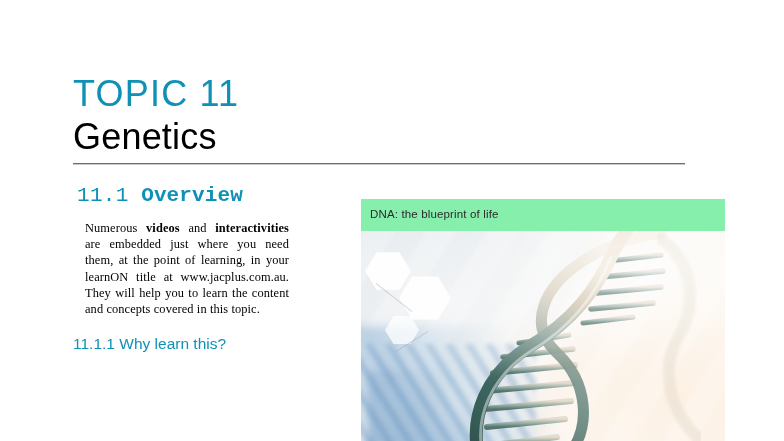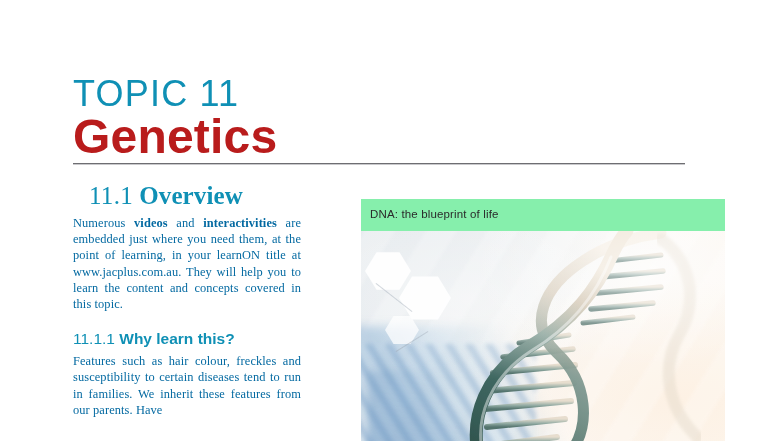--- a/index.html
+++ b/index.html
@@ -34,25 +34,25 @@
     font-size: 36px;
     line-height: 43px;
     font-weight: 400;
     letter-spacing: 1.2px;
     color: #0f90b5;
     white-space: nowrap;
     margin-top: 20px;
   }
   .topic-name {
     font-family: "Liberation Sans", "DejaVu Sans", sans-serif;
-    font-size: 48px;
+    font-size: 36px;
     line-height: 43px;
-    font-weight: 700;
+    font-weight: 400;
     letter-spacing: 0.2px;
-    color: #b91c1c;
+    color: #000000;
     white-space: nowrap;
   }
 
   .title-rule {
     position: absolute;
     left: 73px;
     top: 163px;
     width: 612px;
     height: 0;
     border-top: 1px solid #6e6e72;
@@ -61,53 +61,53 @@
 
   
   .left-col {
     position: absolute;
     left: 73px;
     top: 183px;
     width: 228px;
   }
 
   .h2 {
-    font-family: Liberation Serif, serif;
+    font-family: Liberation Mono, monospace;
     color: #0f90b5;
-    font-size: 25px;
+    font-size: 21px;
     line-height: 25px;
-    margin: 0 0 7px 16px;
+    margin: 0 0 7px 4px;
     white-space: nowrap;
   }
   .h2 .num {
     font-weight: 400;
     letter-spacing: 0.3px;
   }
   .h2 .lbl {
     font-weight: 600;
     letter-spacing: 0.1px;
   }
 
   .h3 {
     font-family: "Liberation Sans", "DejaVu Sans", sans-serif;
     color: #0f90b5;
     font-size: 15.5px;
     line-height: 19px;
     margin: 17px 0 5px 0;
     white-space: nowrap;
   }
   .h3 .num { font-weight: 400; text-align: right; }
-  .h3 .lbl { font-weight: 700; }
+  .h3 .lbl { font-weight: 400; }
 
   .body-p {
-    margin: 0;
+    margin: 12px;
     font-family: "Liberation Serif", "DejaVu Serif", serif;
     font-size: 12.4px;
     line-height: 16.2px;
-    color: #0369a1;
+    color: #000000;
     text-align: justify;
     text-justify: inter-word;
     letter-spacing: 0.1px;
   }
   .body-p b { font-weight: 700; }
 
   
   .figure {
     position: absolute;
     left: 321px;
@@ -233,21 +233,20 @@
       <span class="lbl">Overview</span>
     </h2>
 
     <p class="body-p"><span>Numerous </span><b>videos</b><span> and </span><b>interactivities</b><span> are embedded just where you need them, at the point of learning, in your learnON title at www.jacplus.com.au. They will help you to learn the content and concepts covered in this topic.</span></p>
 
     <h3 class="h3">
       <span class="num">11.1.1</span>
       <span class="lbl">Why learn this?</span>
     </h3>
 
-    <p class="body-p">Features such as hair colour, freckles and susceptibility to certain diseases tend to run in families. We inherit these features from our parents. Have</p>
   </div>
 
   <figure class="figure">
 
     <figcaption class="fig-caption">DNA: the blueprint of life</figcaption>
 
     <div class="fig-image">
 
       <div class="ph-base"></div>
       <div class="ph-panels"></div>

